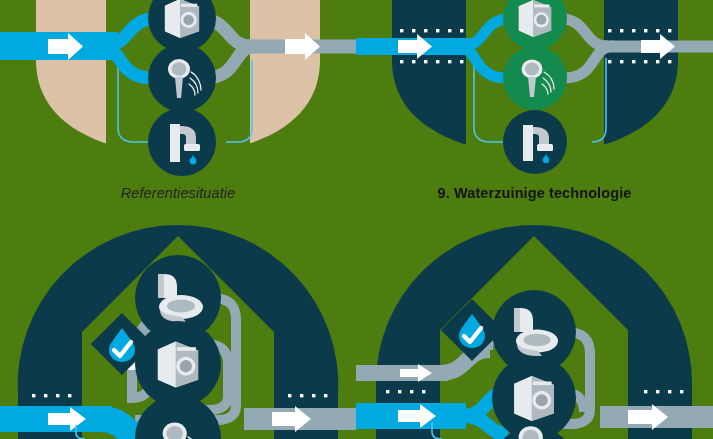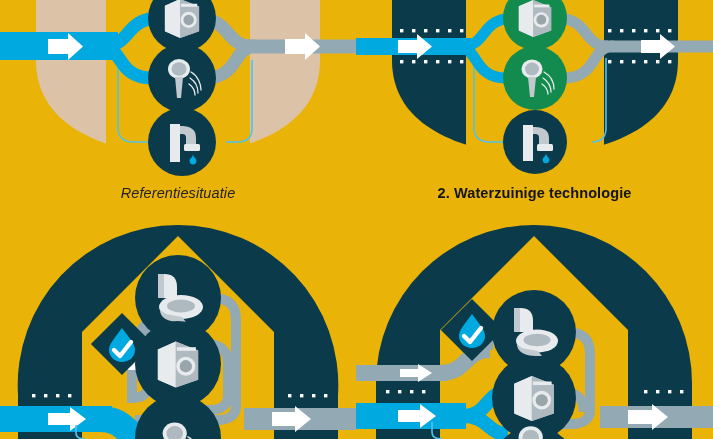--- a/index.html
+++ b/index.html
@@ -2,21 +2,21 @@
 <html><head>
 <meta charset="utf-8">
 <title>Waterstromen infographic</title>
 <style>
   html,body{margin:0;padding:0;background:#ffffff;}
   body{
     width:713px;height:439px;overflow:hidden;
     font-family:"Liberation Sans","DejaVu Sans",sans-serif;
     color:#1a1a1a;
   }
-  .board{position:relative;width:713px;height:439px;background:#eab308;}
+  .board{position:relative;width:713px;height:439px;background:#4d7c0f;}
   .panel{position:absolute;overflow:hidden;}
   .panel-tl{left:0;top:0;width:356px;height:220px;}
   .panel-tr{left:356px;top:0;width:357px;height:220px;}
   .panel-bl{left:0;top:220px;width:356px;height:219px;}
   .panel-br{left:356px;top:220px;width:357px;height:219px;}
   .scene{position:absolute;left:0;top:0;width:100%;height:100%;}
   .caption{
     position:absolute;left:0;width:100%;text-align:center;
     font-size:14.5px;line-height:18px;letter-spacing:.1px;
   }
@@ -191,21 +191,21 @@
         <circle cx="179" cy="142" r="32" fill="#0B3B4B"></circle>
         <g transform="translate(179,142)">
           <path d="M-12,-17 L-2,-17 L-2,19 L-12,19 Z" fill="#E8EBED"></path>
           <path d="M-2,-15 C12,-15 14,-9 14,-4 L14,2 L4,2 L4,-4 C4,-8 2,-8 -2,-8 Z" fill="#C2C9CE"></path>
           <rect x="2" y="2" width="16" height="7" rx="1.5" fill="#E8EBED"></rect>
           <circle cx="11" cy="18" r="3.3" fill="#00A9E0"></circle>
           <path d="M11,12 L14.3,18 L7.7,18 Z" fill="#00A9E0"></path>
         </g>
       </g>
     </svg>
-    <div class="caption bold cap-top">2. Waterzuinige technologie</div>
+    <div class="caption bold cap-top">9. Waterzuinige technologie</div>
   </div>
 
   <div class="panel panel-bl">
     <svg class="scene" viewBox="0 0 356 219" width="356" height="219">
       <defs>
         <clipPath id="blHouse">
           <path d="M178,5 A160,160 0 0 1 338,175 L338,230 L18,230 L18,175 A160,160 0 0 1 178,5 Z"></path>
         </clipPath>
         <mask id="blRoofMask">
           <rect x="0" y="0" width="356" height="219" fill="#fff"></rect>

